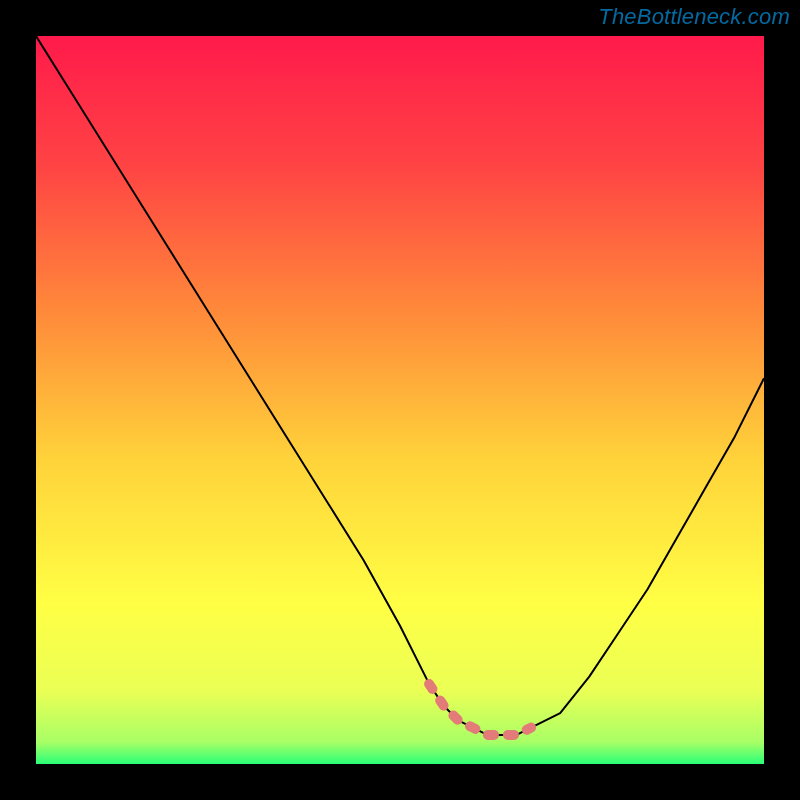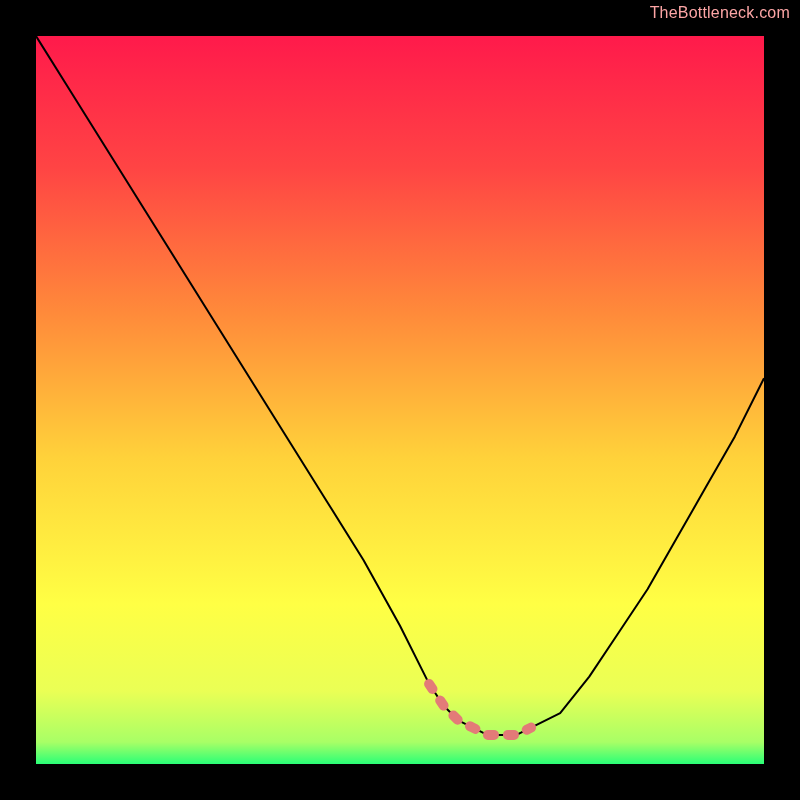--- a/index.html
+++ b/index.html
@@ -14,24 +14,25 @@
   .outer {
     position: relative;
     width: 800px;
     height: 800px;
     background: #000;
   }
   .attribution {
     position: absolute;
     top: 4px;
     right: 10px;
-    color: #fca5a5;
-    font-size: 16px;
+    color: #0369a1;
+    font-size: 22px;
     font-weight: 500;
     letter-spacing: 0.2px;
+    font-style: italic;
   }
   .plot-wrap {
     position: absolute;
     left: 36px;
     top: 36px;
     width: 728px;
     height: 728px;
   }
   svg { display: block; }
 </style>

